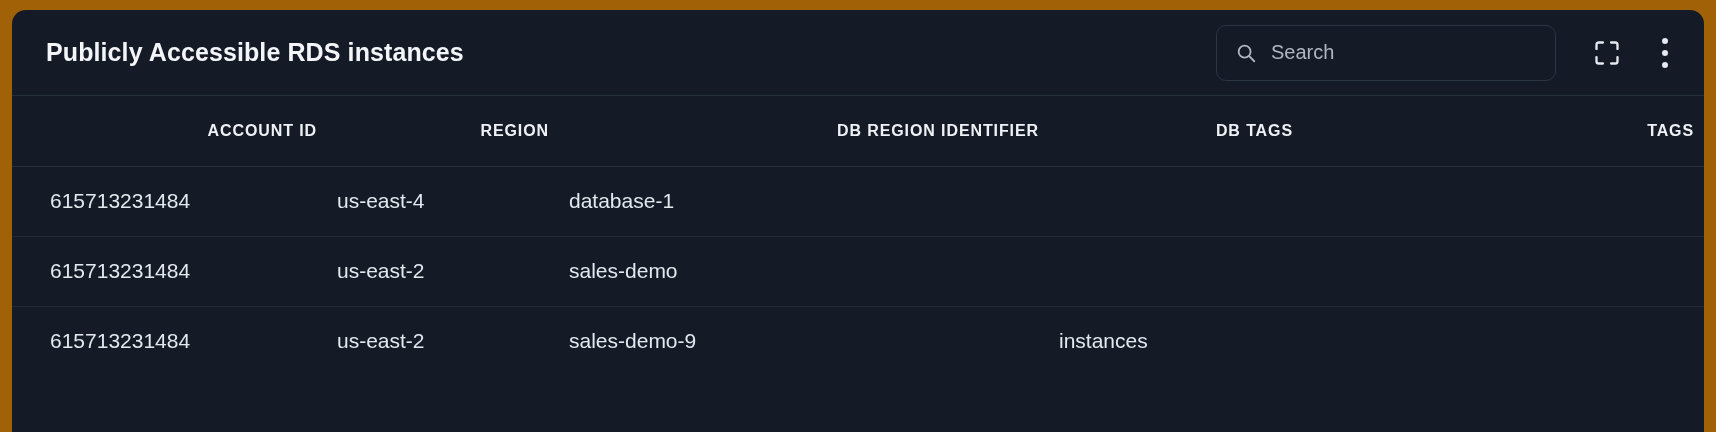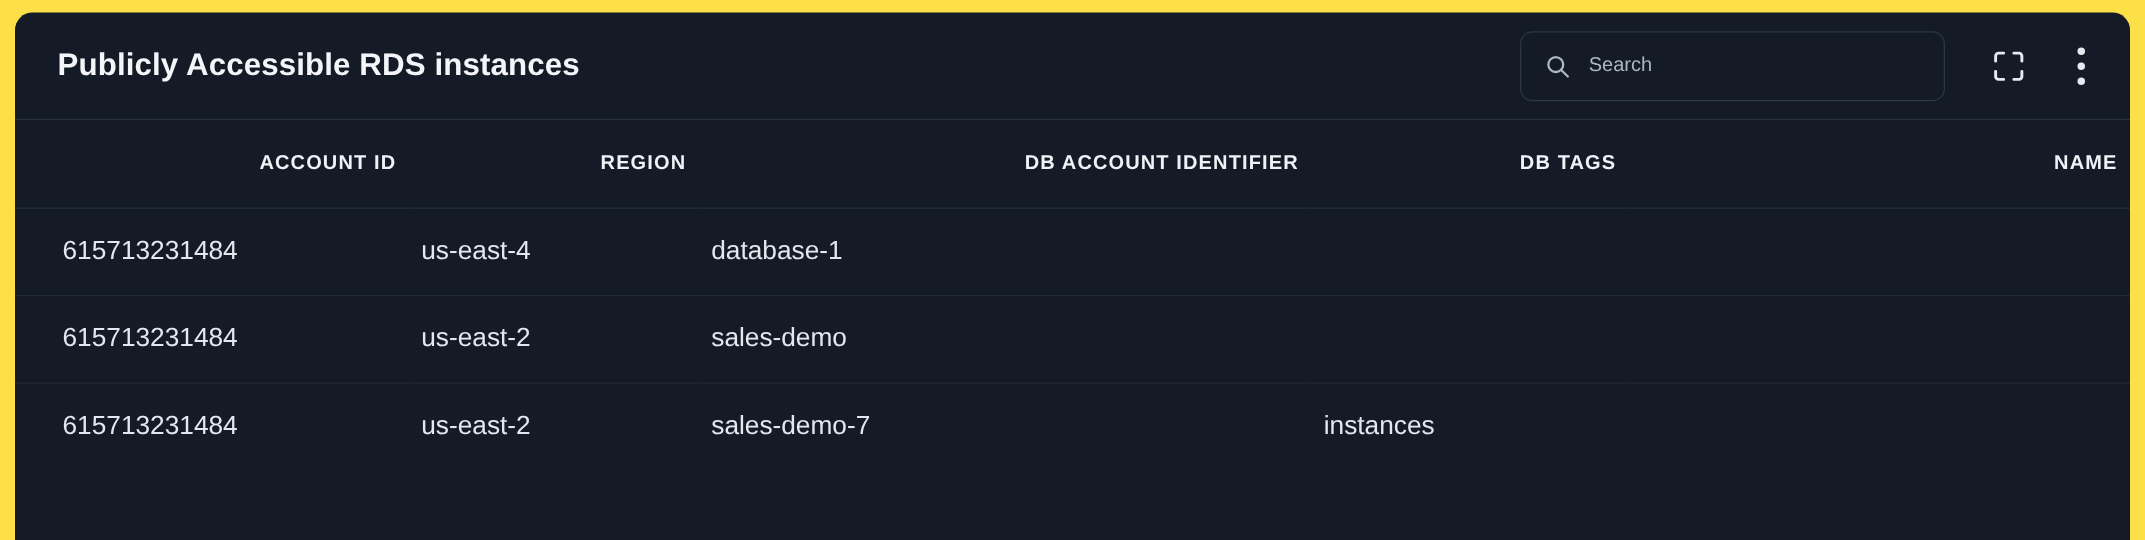--- a/index.html
+++ b/index.html
@@ -9,21 +9,21 @@
     height: 432px;
     background: #0b0f16;
     font-family: "Liberation Sans", sans-serif;
     overflow: hidden;
   }
 
   .viewport {
     position: relative;
     width: 1716px;
     height: 432px;
-    background: #fde047;
+    background: #a16207;
   }
 
   
   .panel {
     position: absolute;
     left: 12px;
     top: 10px;
     width: 1692px;
     height: 432px;
     background: #141b26;
@@ -73,21 +73,21 @@
     display: block;
   }
 
   .search-input {
     flex: 1 1 auto;
     background: transparent;
     border: none;
     outline: none;
     color: #d7dce4;
     font-family: "Liberation Sans", sans-serif;
-    font-size: 16px;
+    font-size: 20px;
   }
   .search-input::placeholder { color: #aeb6c2; opacity: 1; }
 
   .header-actions {
     display: flex;
     align-items: center;
     gap: 24px;
     margin-left: 34px;
     flex: 0 0 auto;
   }
@@ -197,44 +197,44 @@
           </span>
         </button>
       </div>
     </header>
 
     <table class="table">
       <thead>
         <tr>
           <th class="col-account">ACCOUNT ID</th>
           <th class="col-region">REGION</th>
-          <th class="col-cluster">DB ACCOUNT IDENTIFIER</th>
+          <th class="col-cluster">DB REGION IDENTIFIER</th>
           <th class="col-dbname">DB TAGS</th>
-          <th class="col-tags">NAME</th>
+          <th class="col-tags">TAGS</th>
         </tr>
       </thead>
       <tbody>
         <tr>
           <td class="col-account">615713231484</td>
           <td class="col-region">us-east-4</td>
           <td class="col-cluster">database-1</td>
           <td class="col-dbname"></td>
           <td class="col-tags"></td>
         </tr>
         <tr>
           <td class="col-account">615713231484</td>
           <td class="col-region">us-east-2</td>
           <td class="col-cluster">sales-demo</td>
           <td class="col-dbname"></td>
           <td class="col-tags"></td>
         </tr>
         <tr>
           <td class="col-account">615713231484</td>
           <td class="col-region">us-east-2</td>
-          <td class="col-cluster">sales-demo-7</td>
+          <td class="col-cluster">sales-demo-9</td>
           <td class="col-dbname">instances</td>
           <td class="col-tags"></td>
         </tr>
       </tbody>
     </table>
 
   </section>
 </div>
 
 </body></html>

